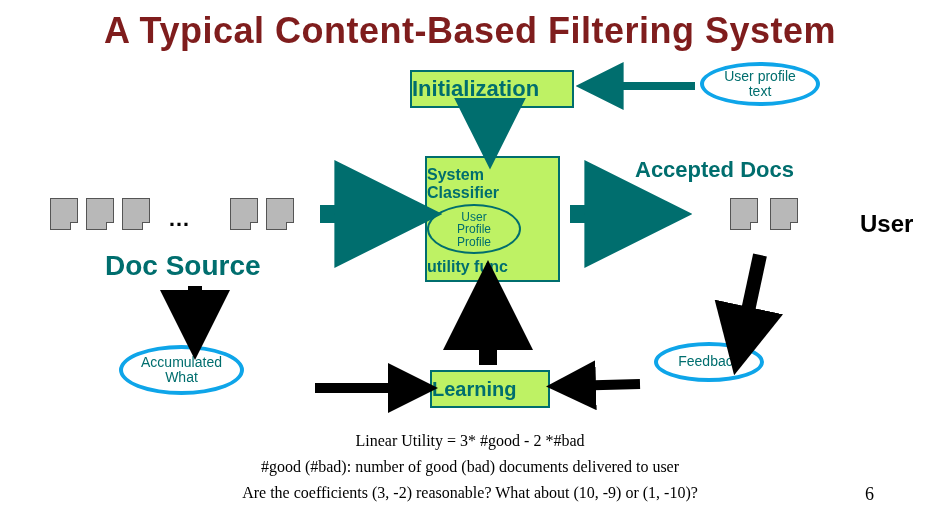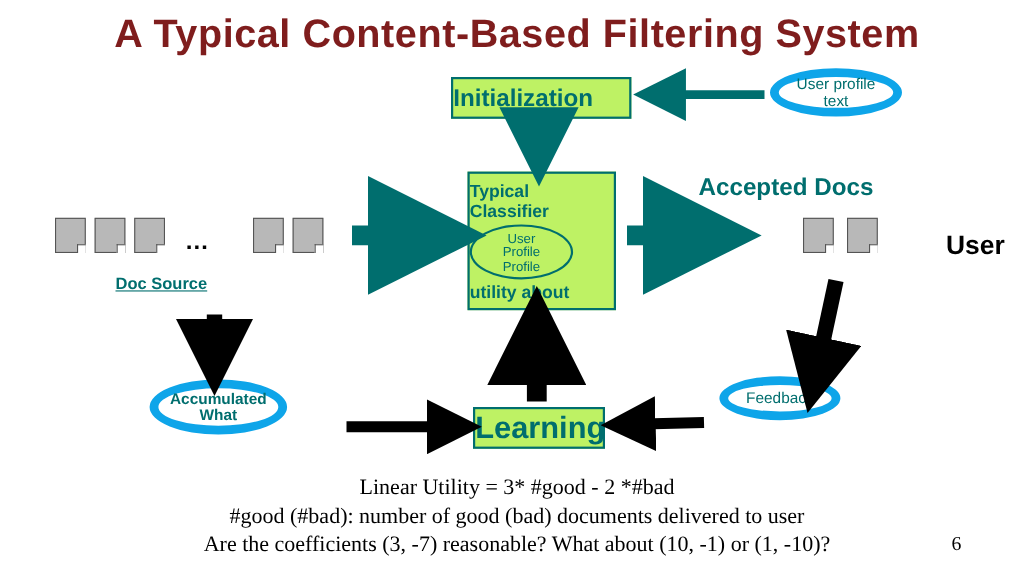--- a/index.html
+++ b/index.html
@@ -33,21 +33,21 @@
     font-weight: 700;
     color: #006e6e;
     display: flex;
     flex-direction: column;
     align-items: flex-start;
     justify-content: center;
     box-sizing: border-box;
   }
   .ellipse {
     position: absolute;
-    border: 8px solid #0ea5e9;
+    border: 4px solid #0ea5e9;
     border-radius: 50%;
     background: #fff;
     text-align: center;
     font-family: Arial, Helvetica, sans-serif;
     color: #006e6e;
     display: flex;
     flex-direction: column;
     align-items: center;
     justify-content: center;
     box-sizing: border-box;
@@ -86,45 +86,45 @@
     font-weight: 900;
     color: #000;
     font-size: 22px;
   }
   .footer {
     position: absolute;
     left: 0;
     width: 940px;
     text-align: center;
     font-family: "Times New Roman", Times, serif;
-    font-size: 20px;
+    font-size: 16px;
     color: #000;
   }
   .slidenum {
     position: absolute;
     font-family: "Times New Roman", Times, serif;
     font-size: 18px;
     color: #000;
   }
 
   
   .initialization { left: 410px; top: 70px;  width: 164px; height: 38px; font-size: 22px; }
   .classifier  { left: 425px; top: 156px; width: 135px; height: 126px; font-size: 16px; padding-top: 4px;}
   .classifier .hdr { font-size: 16px; font-weight: 700; line-height: 1.15;}
   .classifier .ft  { font-size: 16px; font-weight: 700; margin-top: 2px;}
   .inner-ellipse { position: relative; width: 90px; height: 46px; border: 2px solid #006e6e; border-radius: 50%; display:flex; flex-direction:column; align-items:center; justify-content:center; font-size:12px; line-height:1.05; margin: 2px 0; font-weight: 400;}
-  .learning    { left: 430px; top: 370px; width: 120px; height: 38px; font-size: 28px; }
+  .learning    { left: 430px; top: 370px; width: 120px; height: 38px; font-size: 20px; }
 
   
   .user-profile  { left: 700px; top: 62px;  width: 120px; height: 44px; }
-  .accumulated   { left: 136px; top: 345px; width: 125px; height: 50px; font-weight: bold; }
+  .accumulated   { left: 119px; top: 345px; width: 125px; height: 50px; }
   .feedback      { left: 654px; top: 342px; width: 110px; height: 40px; }
 
   
-  .doc-source    { left: 105px; top: 250px; font-size: 15px; text-decoration: underline; }
+  .doc-source    { left: 105px; top: 250px; font-size: 28px; }
   .accepted-docs { left: 635px; top: 157px; font-size: 22px; text-align: right; }
   .user-label    { left: 860px; top: 210px; font-size: 24px; color:#000; }
 
   
   .d1 { left: 50px;  top: 198px; }
   .d2 { left: 86px;  top: 198px; }
   .d3 { left: 122px; top: 198px; }
   .d4 { left: 230px; top: 198px; }
   .d5 { left: 266px; top: 198px; }
   .da { left: 730px; top: 198px; }
@@ -137,28 +137,28 @@
 </head>
 <body>
 
 <div class="title">A Typical Content-Based Filtering System</div>
 
 <div class="box initialization">
   <span>Initialization</span>
 </div>
 
 <div class="box classifier">
-  <div class="hdr">Typical</div>
+  <div class="hdr">System</div>
   <div class="hdr">Classifier</div>
   <div class="inner-ellipse">
     <span>User</span>
     <span>Profile</span>
     <span>Profile</span>
   </div>
-  <div class="ft">utility about</div>
+  <div class="ft">utility func</div>
 </div>
 
 <div class="box learning">
   <span>Learning</span>
 </div>
 
 <div class="ellipse user-profile">
   <span>User profile</span>
   <span>text</span>
 </div>
@@ -208,15 +208,15 @@
 
   <line x1="640" y1="384" x2="566" y2="386" stroke="#000" stroke-width="10" marker-end="url(#arrow-black)"></line>
 
   <line x1="760" y1="255" x2="740" y2="348" stroke="#000" stroke-width="14" marker-end="url(#arrow-black)"></line>
 
   <line x1="488" y1="365" x2="488" y2="296" stroke="#000" stroke-width="18" marker-end="url(#arrow-black)"></line>
 </svg>
 
 <div class="footer" style="top:432px;">Linear Utility = 3* #good - 2 *#bad</div>
 <div class="footer" style="top:458px;">#good (#bad):  number of good (bad) documents delivered to user</div>
-<div class="footer" style="top:484px;">Are the coefficients (3, -7) reasonable? What about (10, -1) or (1, -10)?</div>
+<div class="footer" style="top:484px;">Are the coefficients (3, -2) reasonable? What about (10, -9) or (1, -10)?</div>
 
 <div class="slidenum" style="left:865px; top:484px;">6</div>
 
 </body></html>

